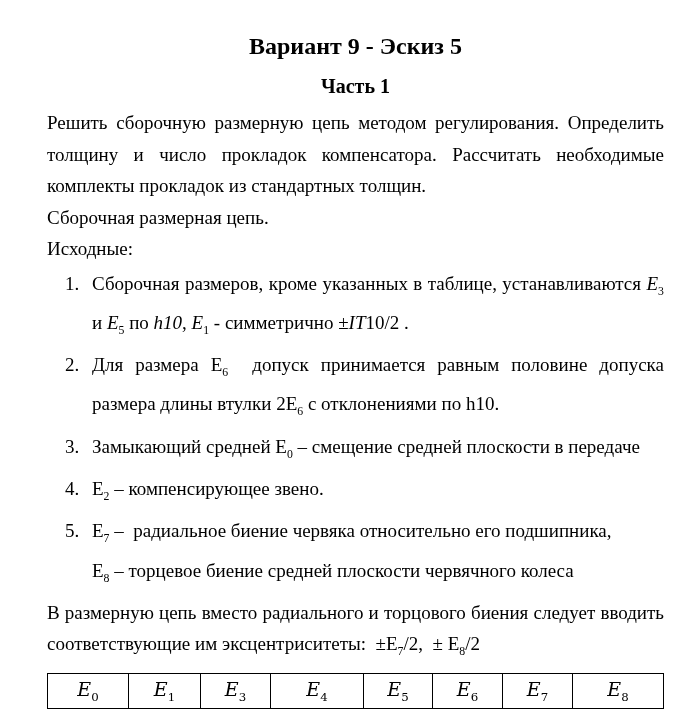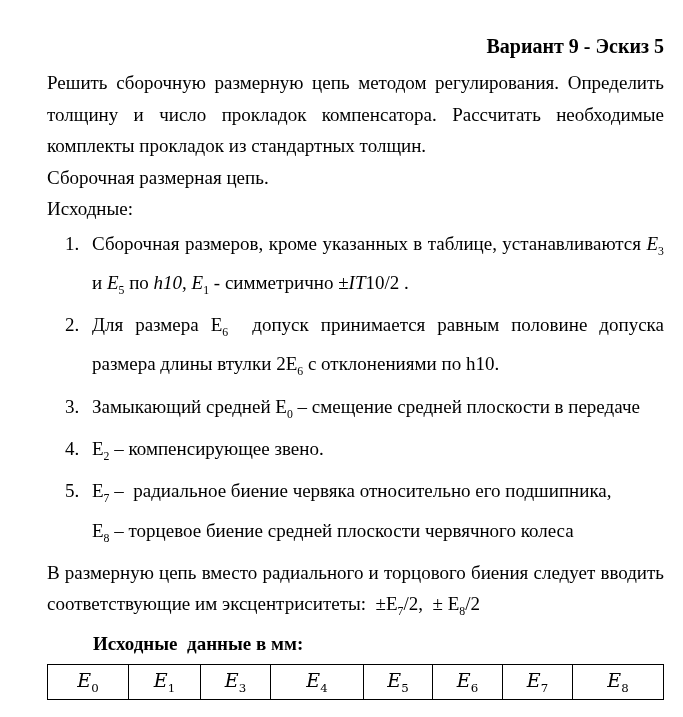--- a/index.html
+++ b/index.html
@@ -5,22 +5,22 @@
   html,body{margin:0;padding:0;background:#ffffff;}
   body{
     width:683px;height:717px;overflow:hidden;
     color:#000;
     font-family:"Liberation Serif","DejaVu Serif",serif;
     font-size:19px;
   }
   .page{padding:30px 19px 0 47px;}
 
   .doc-title{
-    margin:0;text-align:right;font-weight:bold;
-    font-size:20px;line-height:32px;
+    margin:0;text-align:center;font-weight:bold;
+    font-size:24px;line-height:32px;
   }
   .doc-part{
     margin:8px 0 0 0;text-align:center;font-weight:bold;
     font-size:20px;line-height:32px;
   }
 
   .para{margin:0;line-height:31.5px;}
   .just{text-align:justify;font-family:Liberation Serif, serif;}
   .task-para{margin-top:5px;}
 
@@ -48,20 +48,21 @@
 
   sub{font-size:0.62em;font-style:normal;}
   .it{font-style:italic;}
 </style>
 </head>
 <body>
 
 <div class="page">
 
   <h1 class="doc-title">Вариант 9 - Эскиз 5</h1>
+  <h2 class="doc-part">Часть 1</h2>
 
   <p class="para just task-para">Решить сборочную размерную цепь методом регулирования. Определить толщину и число прокладок компенсатора. Рассчитать необходимые комплекты прокладок из стандартных толщин.</p>
 
   <p class="para">Сборочная размерная цепь.</p>
 
   <p class="para">Исходные:</p>
 
   <div class="notes">
 
     <div class="note">
@@ -89,21 +90,20 @@
       <div class="note-body">
         <div><span>Е</span><sub>7</sub><span> –&nbsp; радиальное биение червяка относительно его подшипника,</span></div>
         <div><span>Е</span><sub>8</sub><span> – торцевое биение средней плоскости червячного колеса</span></div>
       </div>
     </div>
 
   </div>
 
   <p class="para just closing"><span>В размерную цепь вместо радиального и торцового биения следует вводить соответствующие им эксцентриситеты:&nbsp; ±Е</span><sub>7</sub><span>/2,&nbsp; ± Е</span><sub>8</sub><span>/2</span></p>
 
-  <p class="table-caption">Исходные&nbsp; данные в мм:</p>
 
   <table class="data">
     <colgroup>
       <col style="width:81px">
         <col style="width:72px">
         <col style="width:70px">
         <col style="width:93px">
       <col style="width:69px">
         <col style="width:70px">
         <col style="width:70px">

